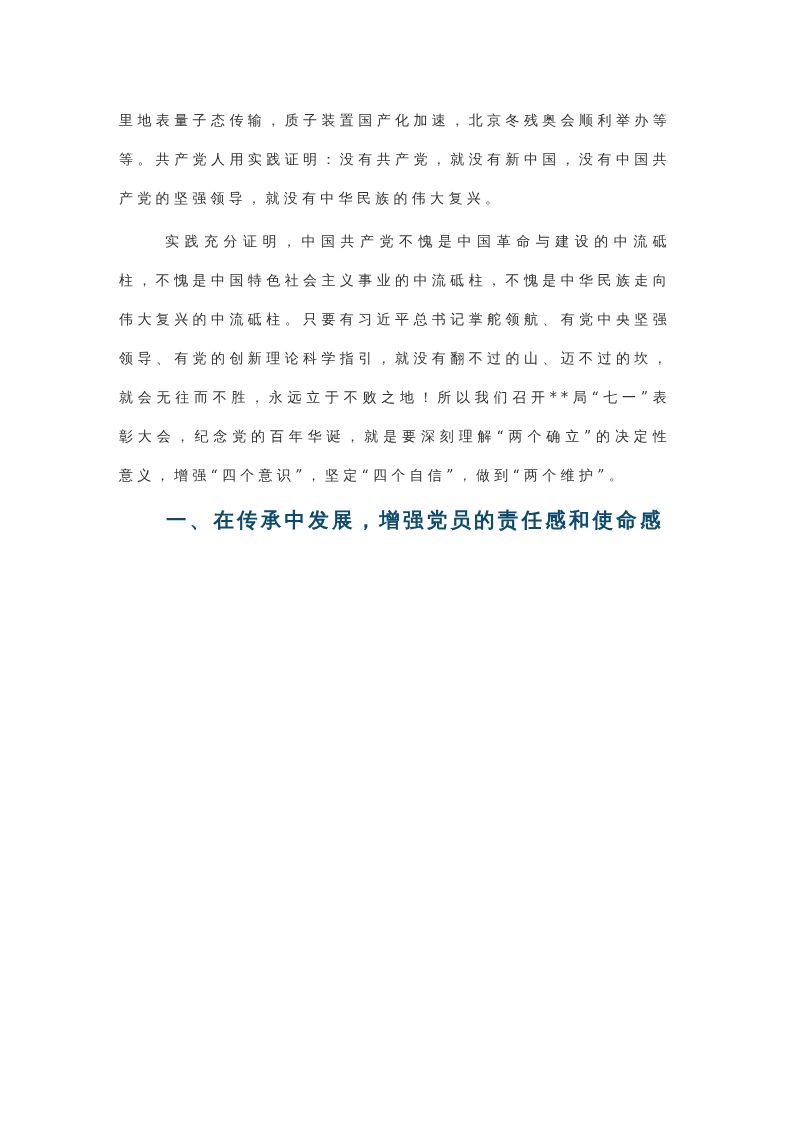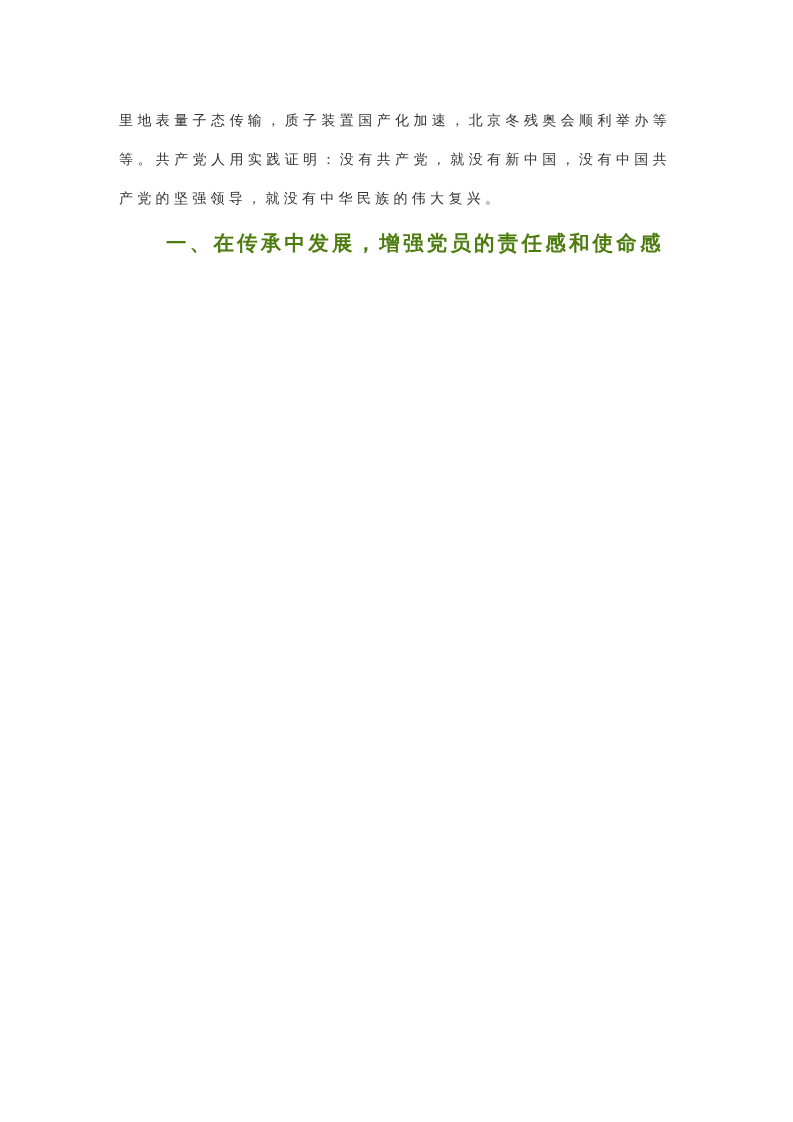--- a/index.html
+++ b/index.html
@@ -37,23 +37,24 @@
   .para + .para {
     margin-top: 4px;
   }
   .heading {
     margin: 6px 0 0 0;
     font-size: 20.5px;
     line-height: 39px;
     letter-spacing: 3.2px;
     font-weight: bold;
     text-indent: 47px;
-    color: #4d7c0f;
+    color: #0c4a6e;
     font-family: "DejaVu Sans", "Liberation Sans", sans-serif;
   }
 </style>
 </head>
 <body>
 
 <div class="page">
   <p class="para">里地表量子态传输，质子装置国产化加速，北京冬残奥会顺利举办等等。共产党人用实践证明：没有共产党，就没有新中国，没有中国共产党的坚强领导，就没有中华民族的伟大复兴。</p>
+  <p class="para indent">实践充分证明，中国共产党不愧是中国革命与建设的中流砥柱，不愧是中国特色社会主义事业的中流砥柱，不愧是中华民族走向伟大复兴的中流砥柱。只要有习近平总书记掌舵领航、有党中央坚强领导、有党的创新理论科学指引，就没有翻不过的山、迈不过的坎，就会无往而不胜，永远立于不败之地！所以我们召开**局“七一”表彰大会，纪念党的百年华诞，就是要深刻理解“两个确立”的决定性意义，增强“四个意识”，坚定“四个自信”，做到“两个维护”。</p>
   <p class="heading">一、在传承中发展，增强党员的责任感和使命感</p>
 </div>
 
 </body></html>

